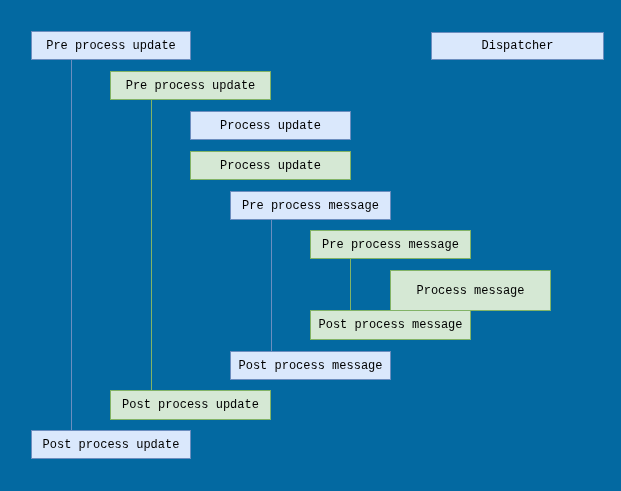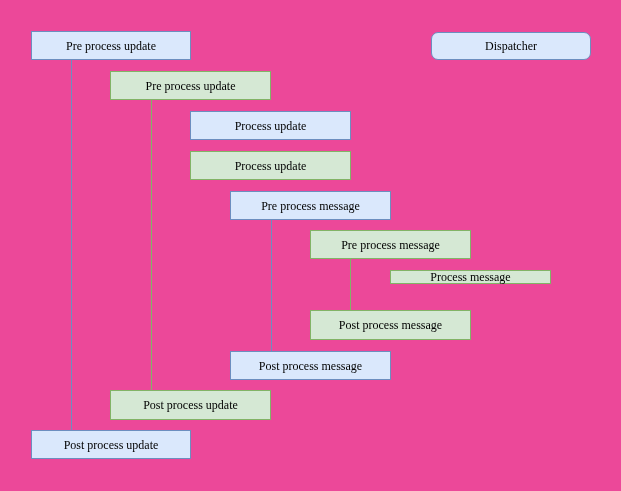--- a/index.html
+++ b/index.html
@@ -4,22 +4,22 @@
 <style>
   html, body {
     margin: 0;
     padding: 0;
     background: #ffffff;
   }
   .canvas {
     position: relative;
     width: 621px;
     height: 491px;
-    background: #ec4899;
-    font-family: Liberation Serif, serif;
+    background: #0369a1;
+    font-family: Liberation Mono, monospace;
     overflow: hidden;
   }
   .node {
     position: absolute;
     box-sizing: border-box;
     display: flex;
     align-items: center;
     justify-content: center;
     font-size: 12px;
     color: #000000;
@@ -52,34 +52,34 @@
 
 <div class="canvas">
 
   <div class="connector blue" style="left:71px;  top:60px;  height:370px;"></div>
   <div class="connector green" style="left:151px; top:100px; height:290px;"></div>
   <div class="connector blue" style="left:271px; top:220px; height:131px;"></div>
   <div class="connector green" style="left:350px; top:259px; height:51px;"></div>
 
   <div class="node blue" style="left:31px;  top:31px;  width:160px; height:29px;">Pre process update</div>
 
-  <div class="node blue" style="left:431px; top:32px;  width:160px; height:28px;border-radius:7px;">Dispatcher</div>
+  <div class="node blue" style="left:431px; top:32px;  width:173px; height:28px;">Dispatcher</div>
 
 
   <div class="node green" style="left:110px; top:71px;  width:161px; height:29px;">Pre process update</div>
 
   <div class="node blue" style="left:190px; top:111px; width:161px; height:29px;">Process update</div>
 
   <div class="node green" style="left:190px; top:151px; width:161px; height:29px;">Process update</div>
 
   <div class="node blue" style="left:230px; top:191px; width:161px; height:29px;">Pre process message</div>
 
   <div class="node green" style="left:310px; top:230px; width:161px; height:29px;">Pre process message</div>
 
-  <div class="node green" style="left:390px; top:270px; width:161px; height:14px;">Process message</div>
+  <div class="node green" style="left:390px; top:270px; width:161px; height:41px;">Process message</div>
 
   <div class="node green" style="left:310px; top:310px; width:161px; height:30px;">Post process message</div>
 
   <div class="node blue" style="left:230px; top:351px; width:161px; height:29px;">Post process message</div>
 
   <div class="node green" style="left:110px; top:390px; width:161px; height:30px;">Post process update</div>
 
   <div class="node blue" style="left:31px;  top:430px; width:160px; height:29px;">Post process update</div>
 
 </div>

